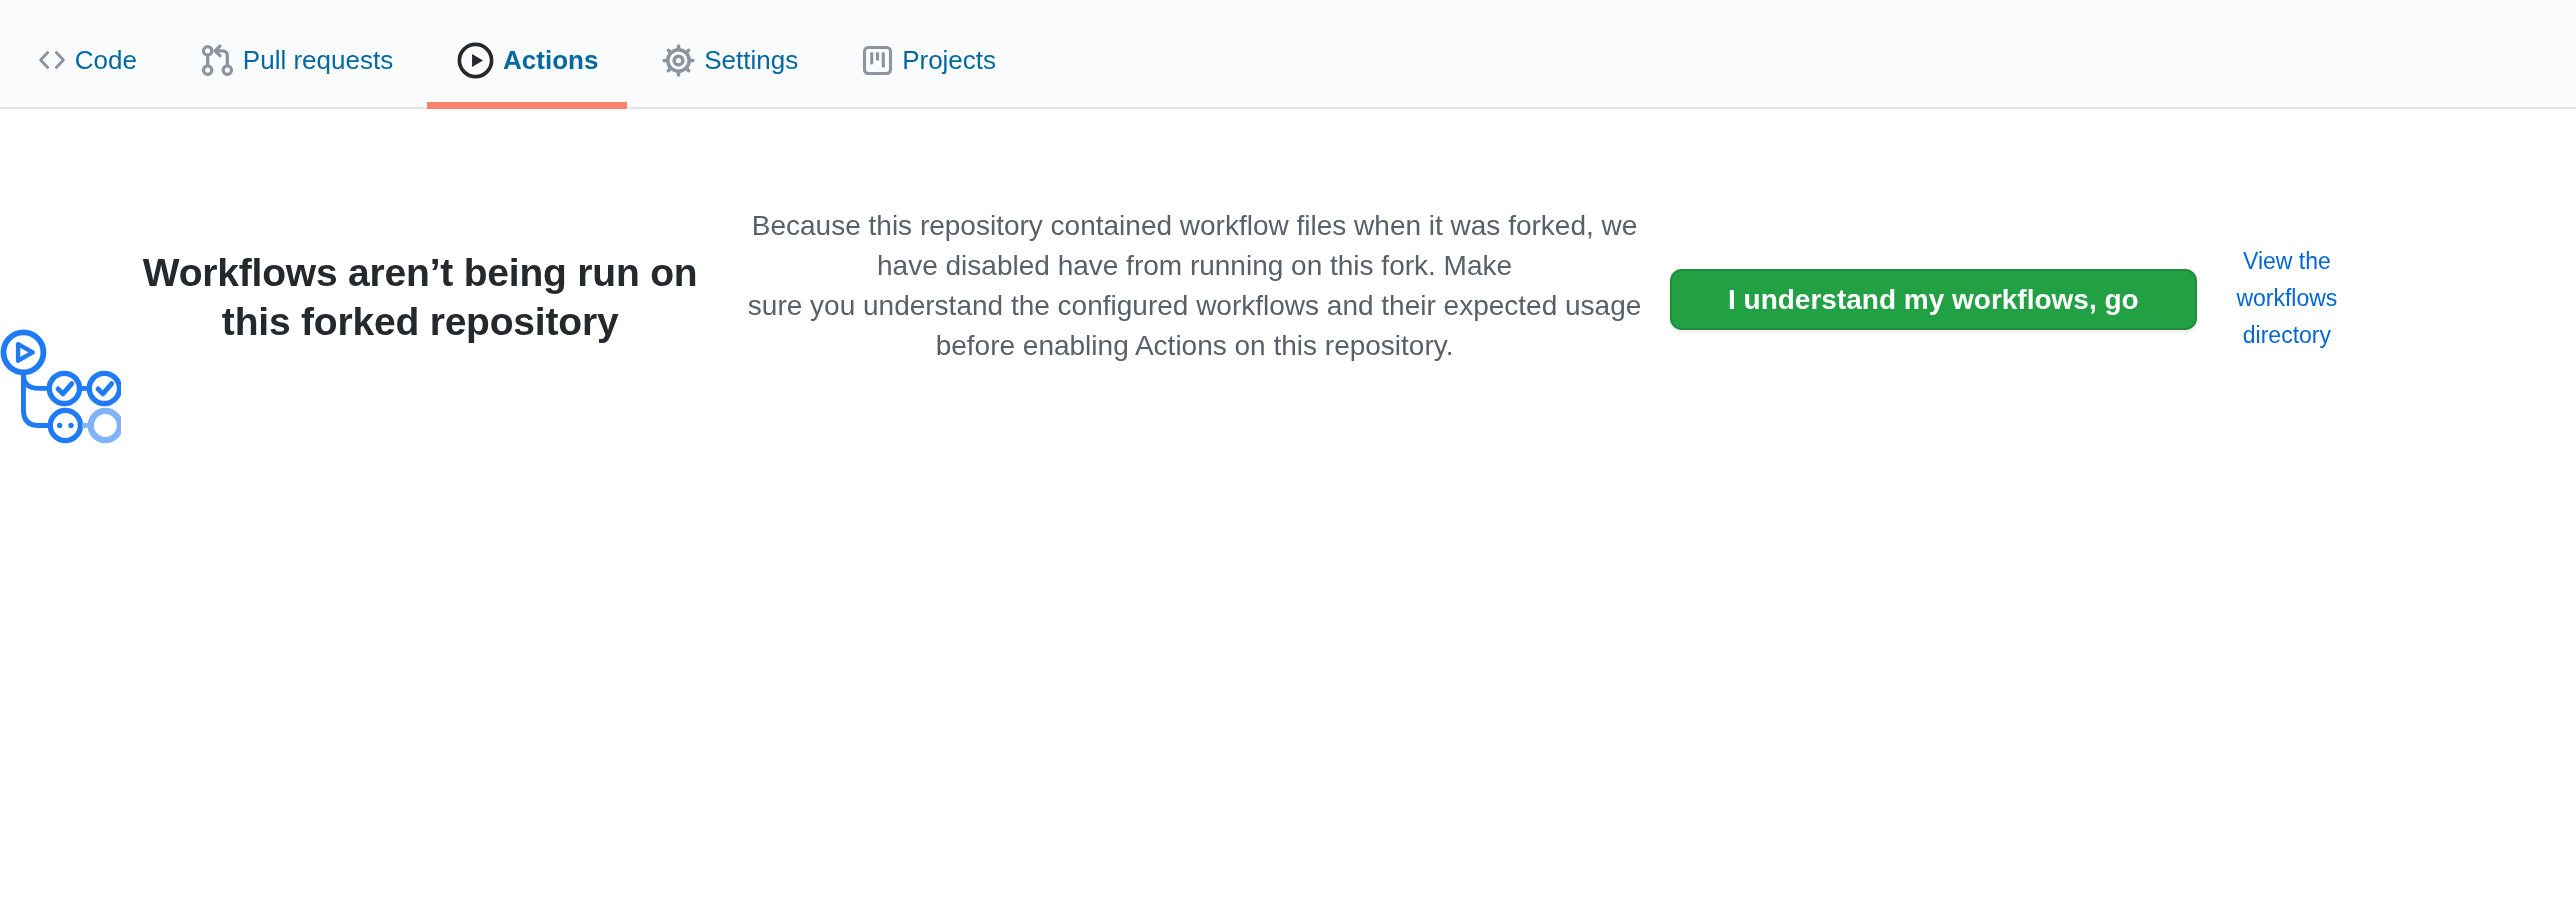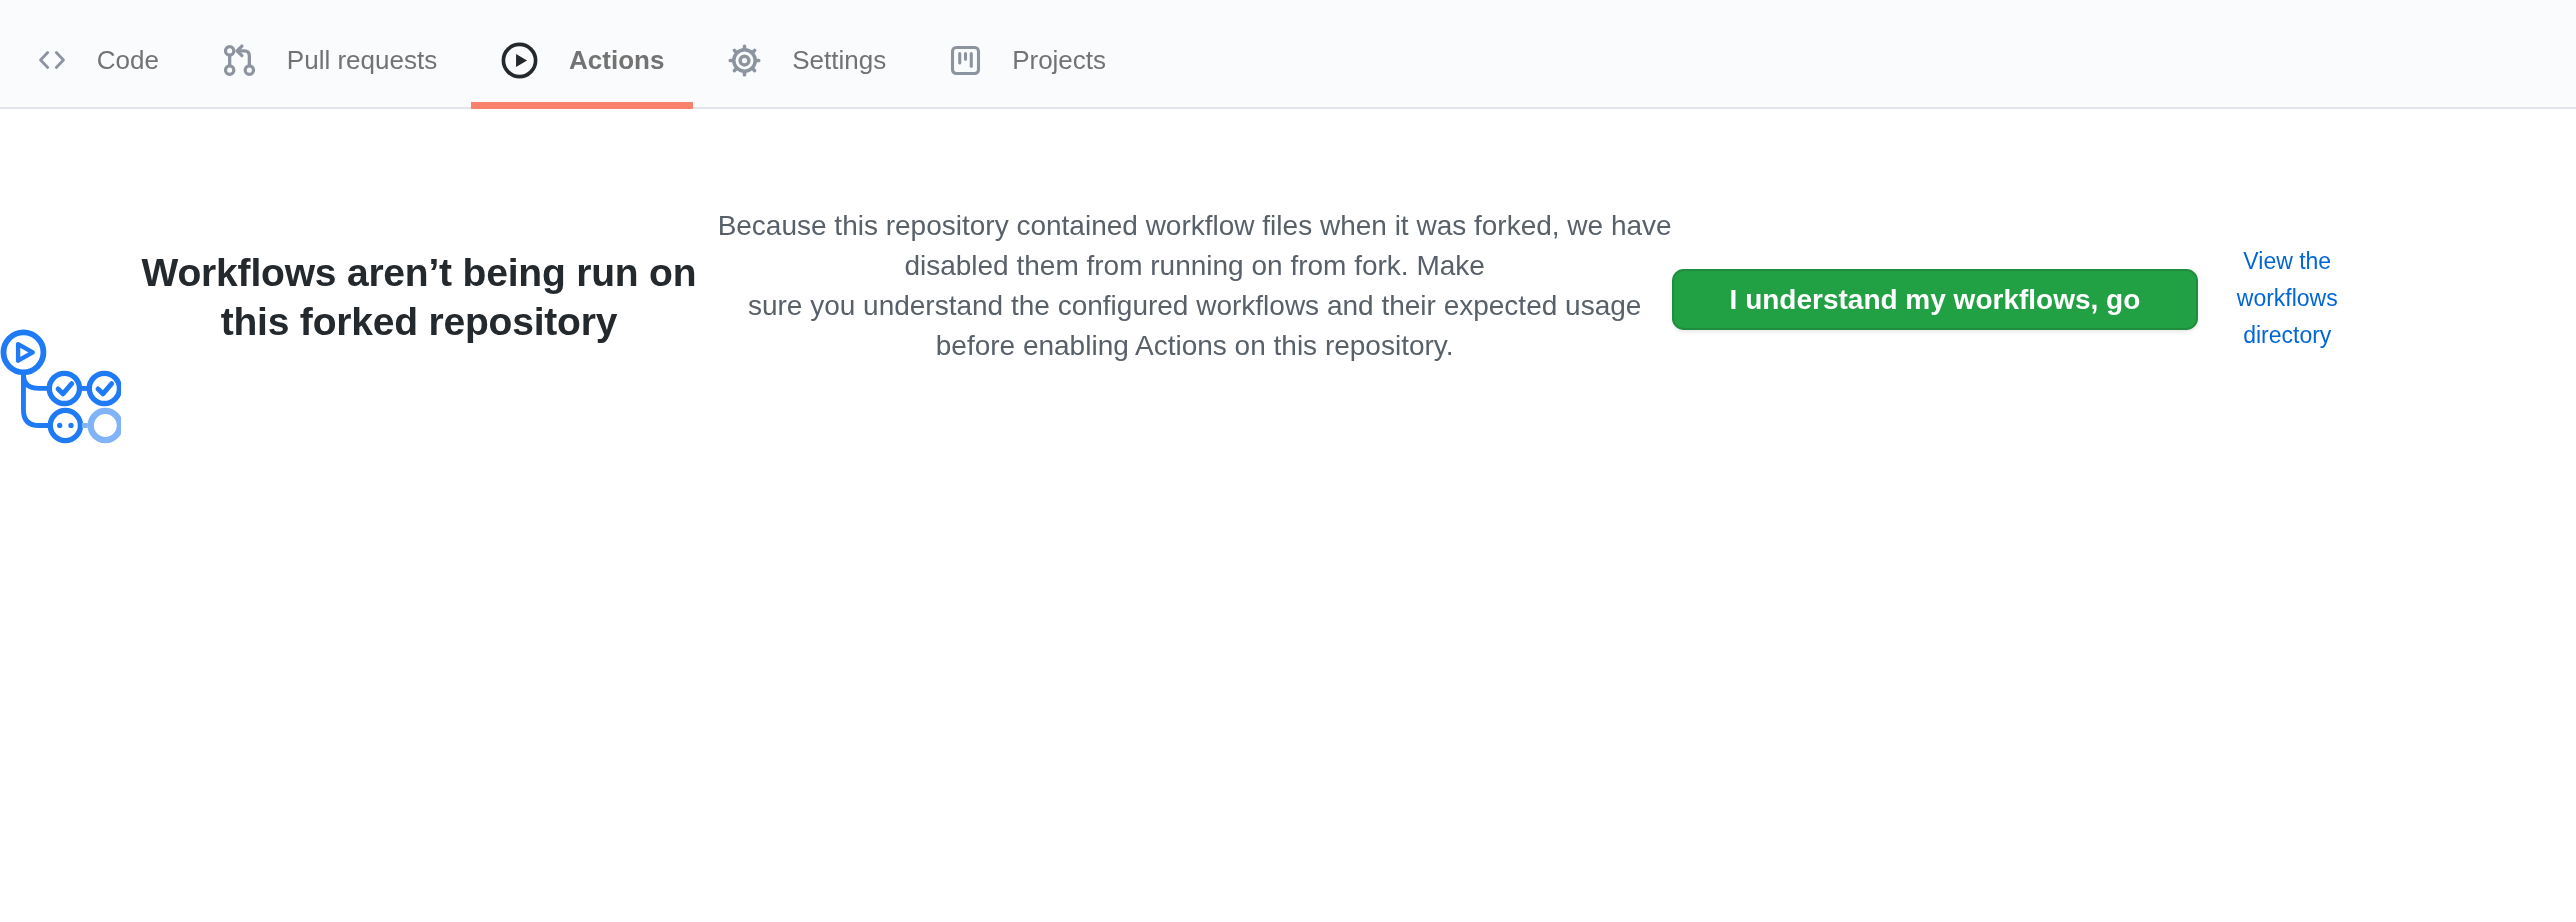--- a/index.html
+++ b/index.html
@@ -18,26 +18,26 @@
     background: #fafbfc;
     border-bottom: 2px solid #e1e4e8;
     display: flex;
     align-items: stretch;
     padding-left: 7.8px;
   }
   .tab {
     position: relative;
     display: flex;
     align-items: center;
-    gap: 30px;
+    gap: 8px;
     height: 107px;
     padding: 13.7px 29px 0 29px;
     margin-right: 4.9px;
     text-decoration: none;
-    color: #737373;
+    color: #0369a1;
     font-size: 26px;
     line-height: 1;
     cursor: pointer;
     white-space: nowrap;
   }
   .tab .ticon { display: flex; align-items: center; }
   .tab .ticon svg { display: block; }
   .tab .ticon .stroke { stroke: #8c959f; }
   .tab .ticon .fill   { fill:   #8c959f; }
   .tab.active { font-weight: 700; }
@@ -194,21 +194,21 @@
       <circle cx="61.2" cy="100" r="2.7" fill="#1f7bf5"></circle>
       <circle cx="72.8" cy="100" r="2.7" fill="#1f7bf5"></circle>
       <path d="M84 100 H90" stroke="#80b3f8" stroke-width="5"></path>
       <circle cx="108" cy="100" r="15" stroke="#80b3f8" stroke-width="6.5"></circle>
     </svg>
   </div>
 
   <h3 class="blank-title">Workflows aren’t being run on this forked repository</h3>
 
   <p class="blank-desc">
-    <span>Because this repository contained workflow files when it was forked, we have disabled them from running on from fork. Make</span><br>
+    <span>Because this repository contained workflow files when it was forked, we have disabled have from running on this fork. Make</span><br>
     <span>sure you understand the configured workflows and their expected usage before enabling Actions on this repository.</span>
   </p>
 
   <button class="primary-btn">I understand my workflows, go ahead and enable them</button>
 
   <a class="dir-link">View the workflows directory</a>
 
 </main>
 
 

